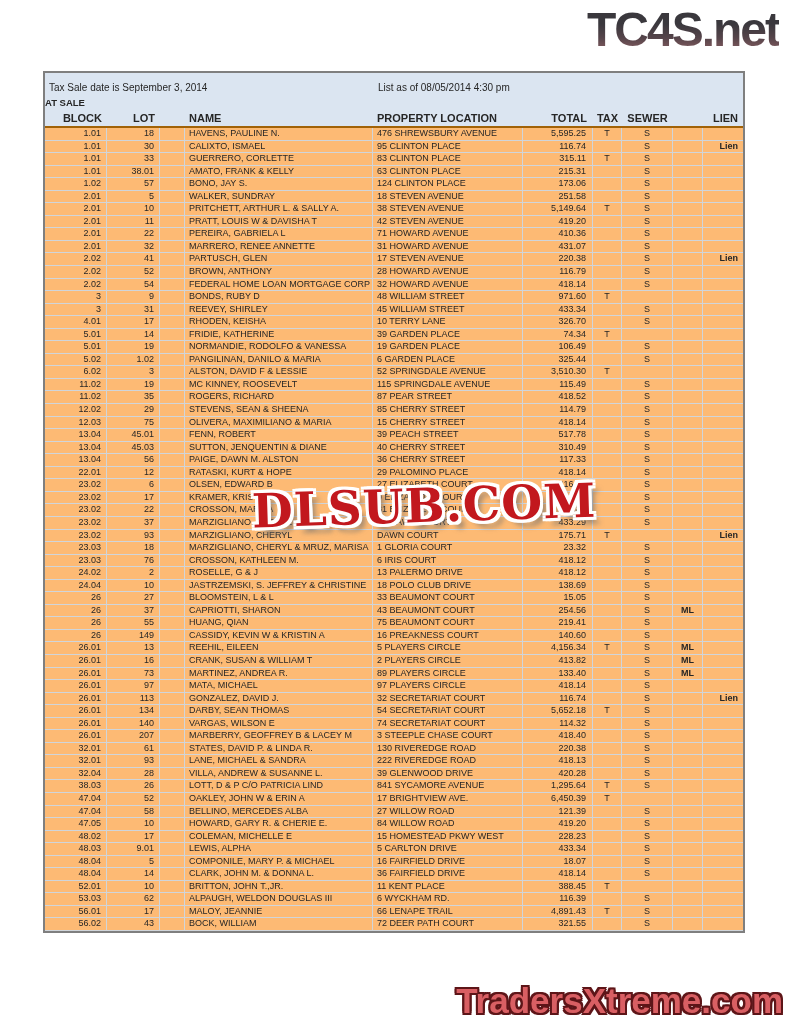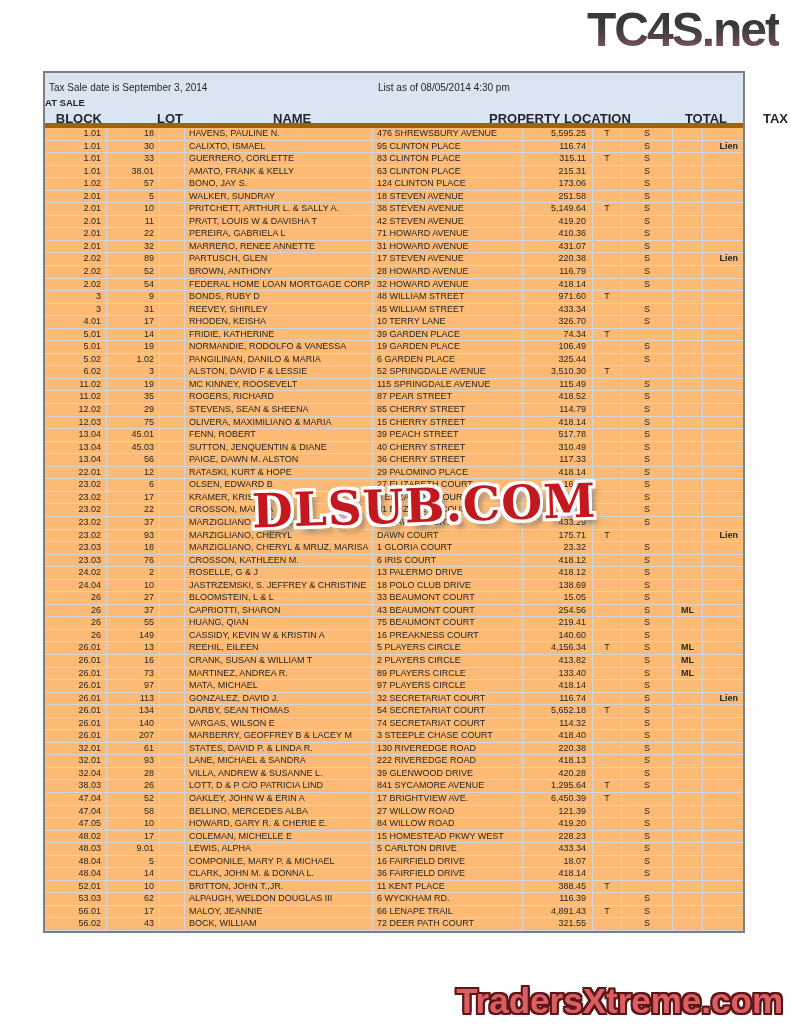--- a/index.html
+++ b/index.html
@@ -16,21 +16,21 @@
   
   .sheet { position:absolute; left:43px; top:71px; width:702px; border:2px solid #7f7f7f; background:#ffffff; }
   .sheet-top { background:#dbe5f1; padding-top:9px; }
   .title { padding-left:151px; font-size:10.5px; font-weight:bold; color:#1f1f1f; height:15px; }
   .meta-row { position:relative; height:15px; font-size:10px; }
   .sale-date { position:absolute; left:4px; top:0;text-align:right; }
   .list-asof { position:absolute; left:333px; top:0; }
   .atsale { text-align:left; padding-right:151px; font-size:9.5px; font-weight:bold; height:14px; }
 
   .grid-row { display:grid; grid-template-columns:62px 53px 25px 188px 150px 70px 29px 51px 30px 40px; }
-  .col-headers { height:17px; font-size:13px; font-weight:bold; border-bottom:5px solid #a16207; align-items:end;gap:28px; }
+  .col-headers { height:17px; font-size:11px; font-weight:bold; border-bottom:2px solid #a16207; align-items:end; }
   .col-headers > div { padding-bottom:2px; }
 
   .tbody { background:#fdba74; }
   .row { height:12.56px; font-size:9px; line-height:11.5px; }
   .row > div { border-right:1px solid #d0d5da; border-bottom:1px solid #d0d5da; overflow:hidden; white-space:nowrap; }
   .row > div:last-child { border-right:none; }
   .ar { text-align:right; padding-right:5px; }
   .al { text-align:left; padding-left:4px; }
   .ac { text-align:center; }
   .bold { font-weight:bold; }
@@ -196,21 +196,21 @@
           <div class="al">MARRERO, RENEE ANNETTE</div>
           <div class="al">31 HOWARD AVENUE</div>
           <div class="ar pr6">431.07</div>
           <div class="ac"></div>
           <div class="ac">S</div>
           <div class="ac bold"></div>
           <div class="ar bold"></div>
         </div>
         <div class="grid-row row">
           <div class="ar">2.02</div>
-          <div class="ar">89</div>
+          <div class="ar">41</div>
           <div></div>
           <div class="al">PARTUSCH, GLEN</div>
           <div class="al">17 STEVEN AVENUE</div>
           <div class="ar pr6">220.38</div>
           <div class="ac"></div>
           <div class="ac">S</div>
           <div class="ac bold"></div>
           <div class="ar bold">Lien</div>
         </div>
         <div class="grid-row row">

